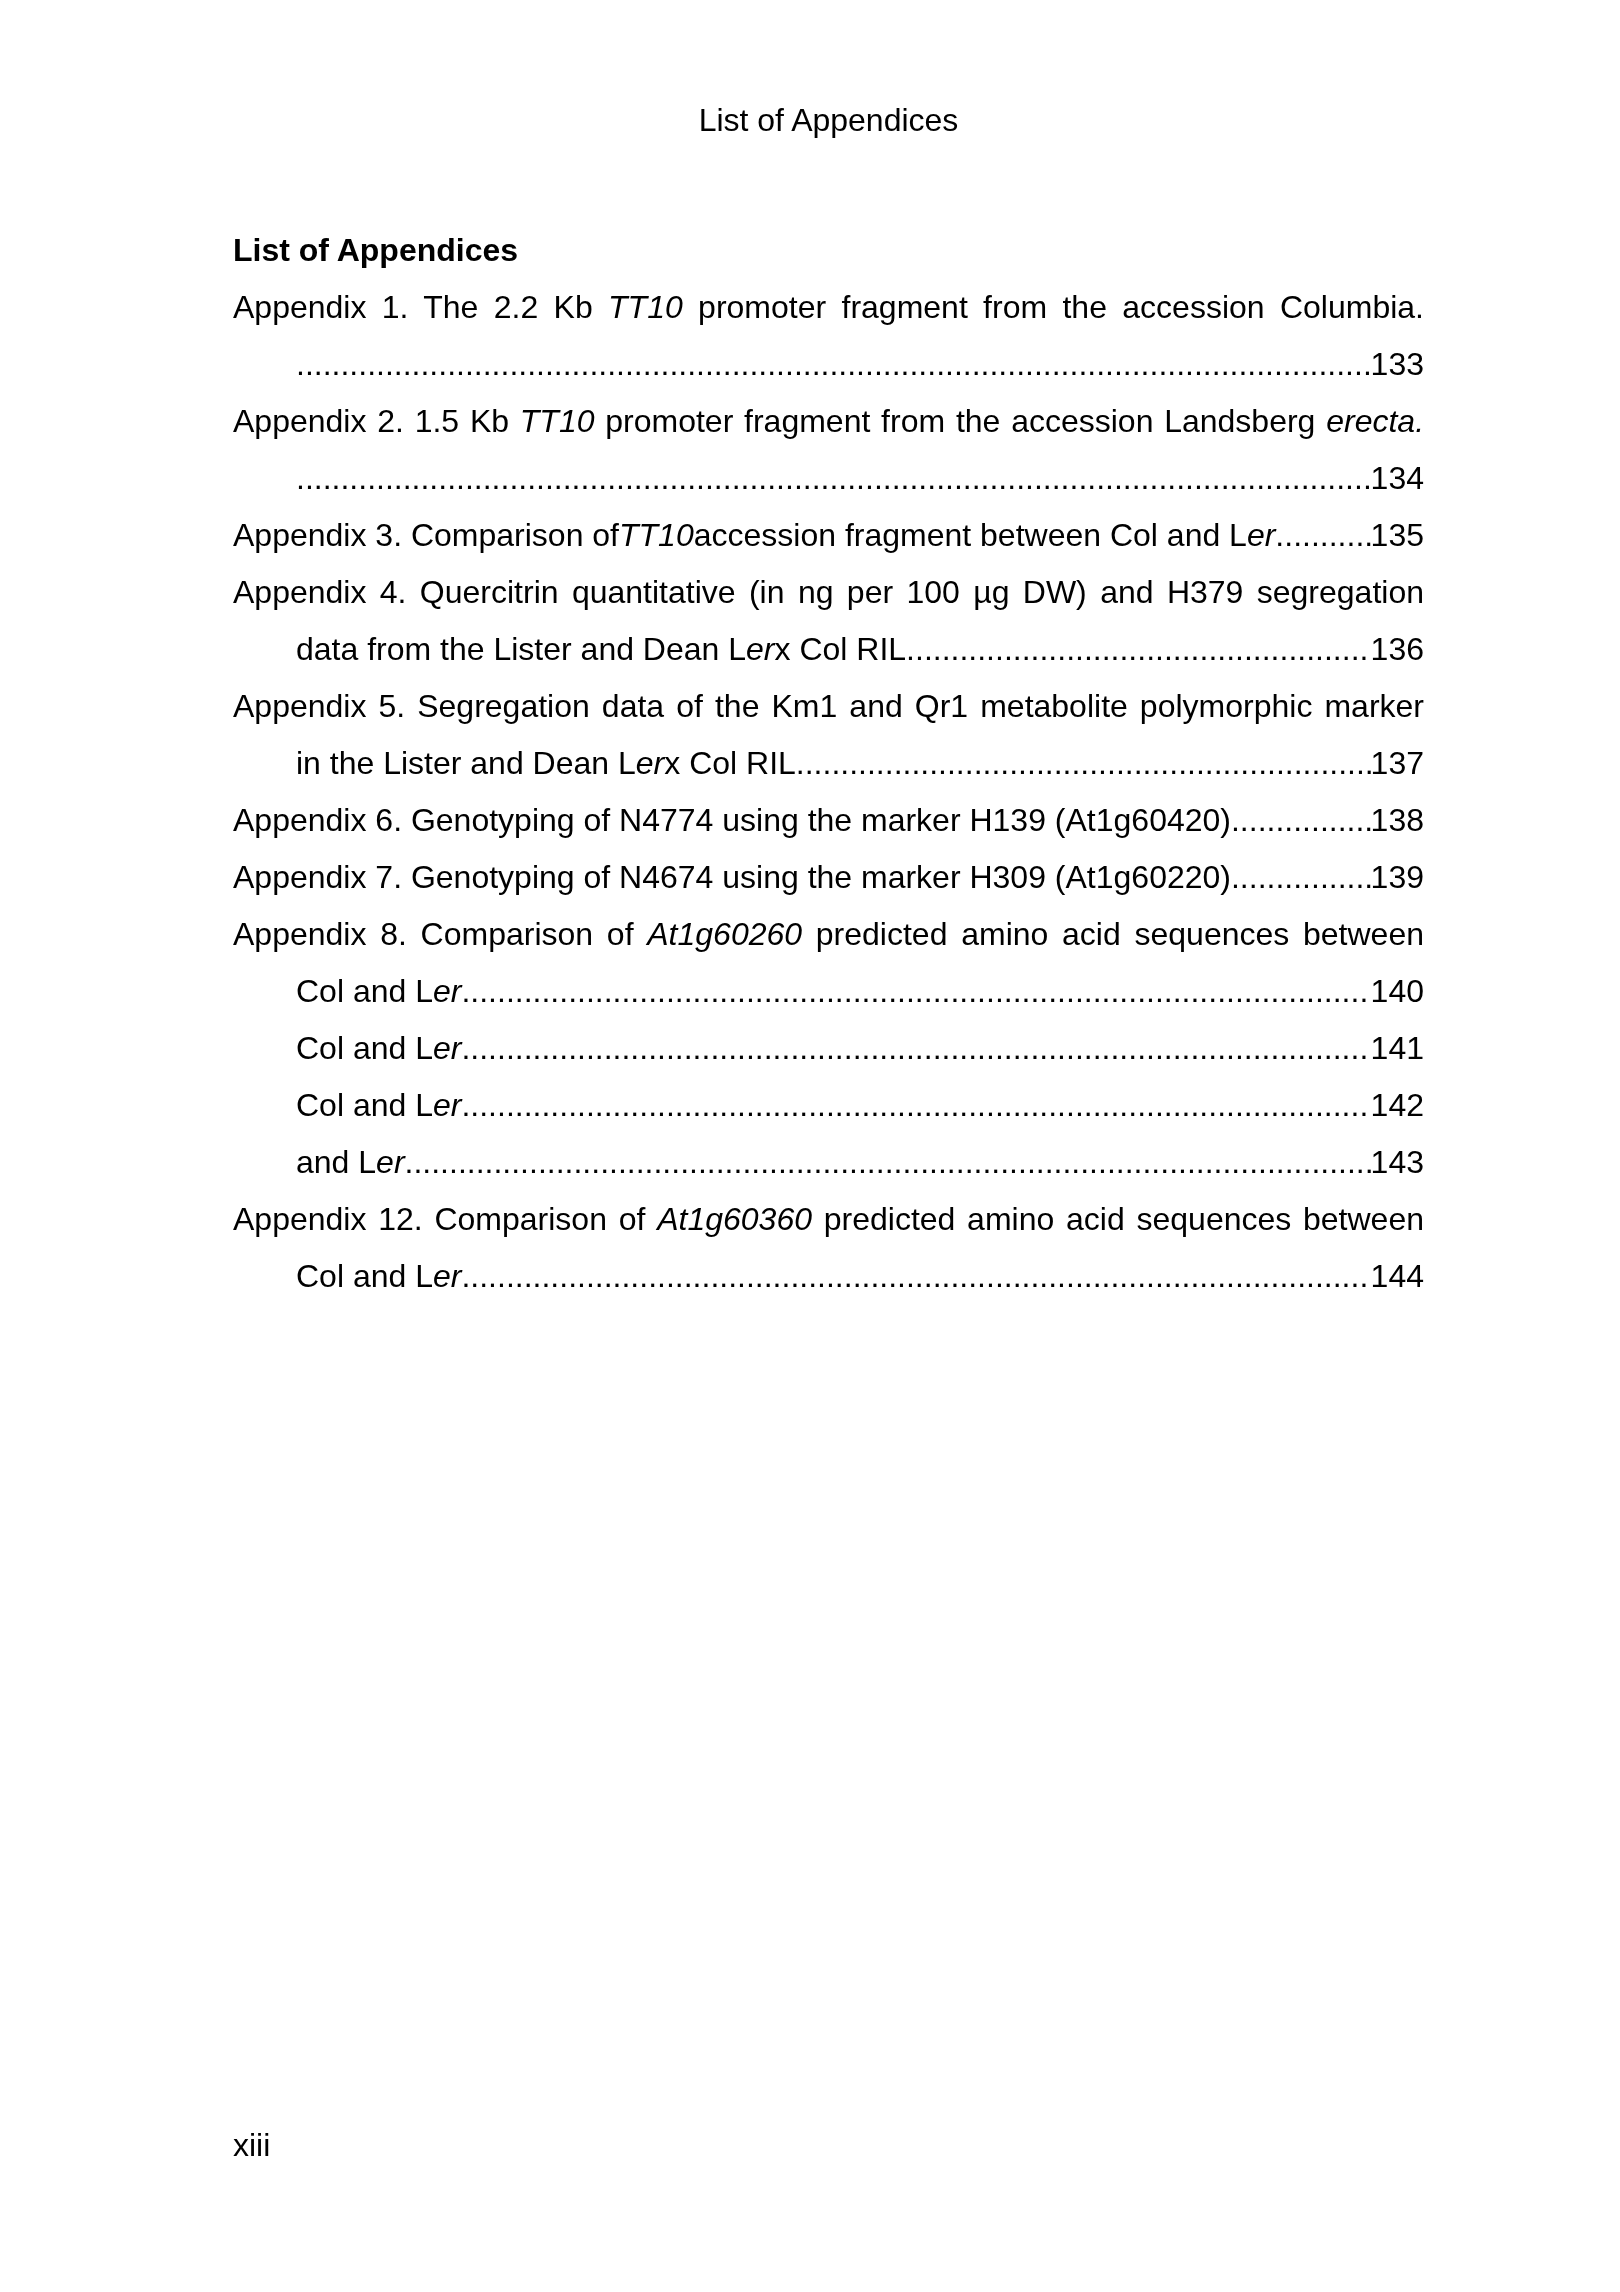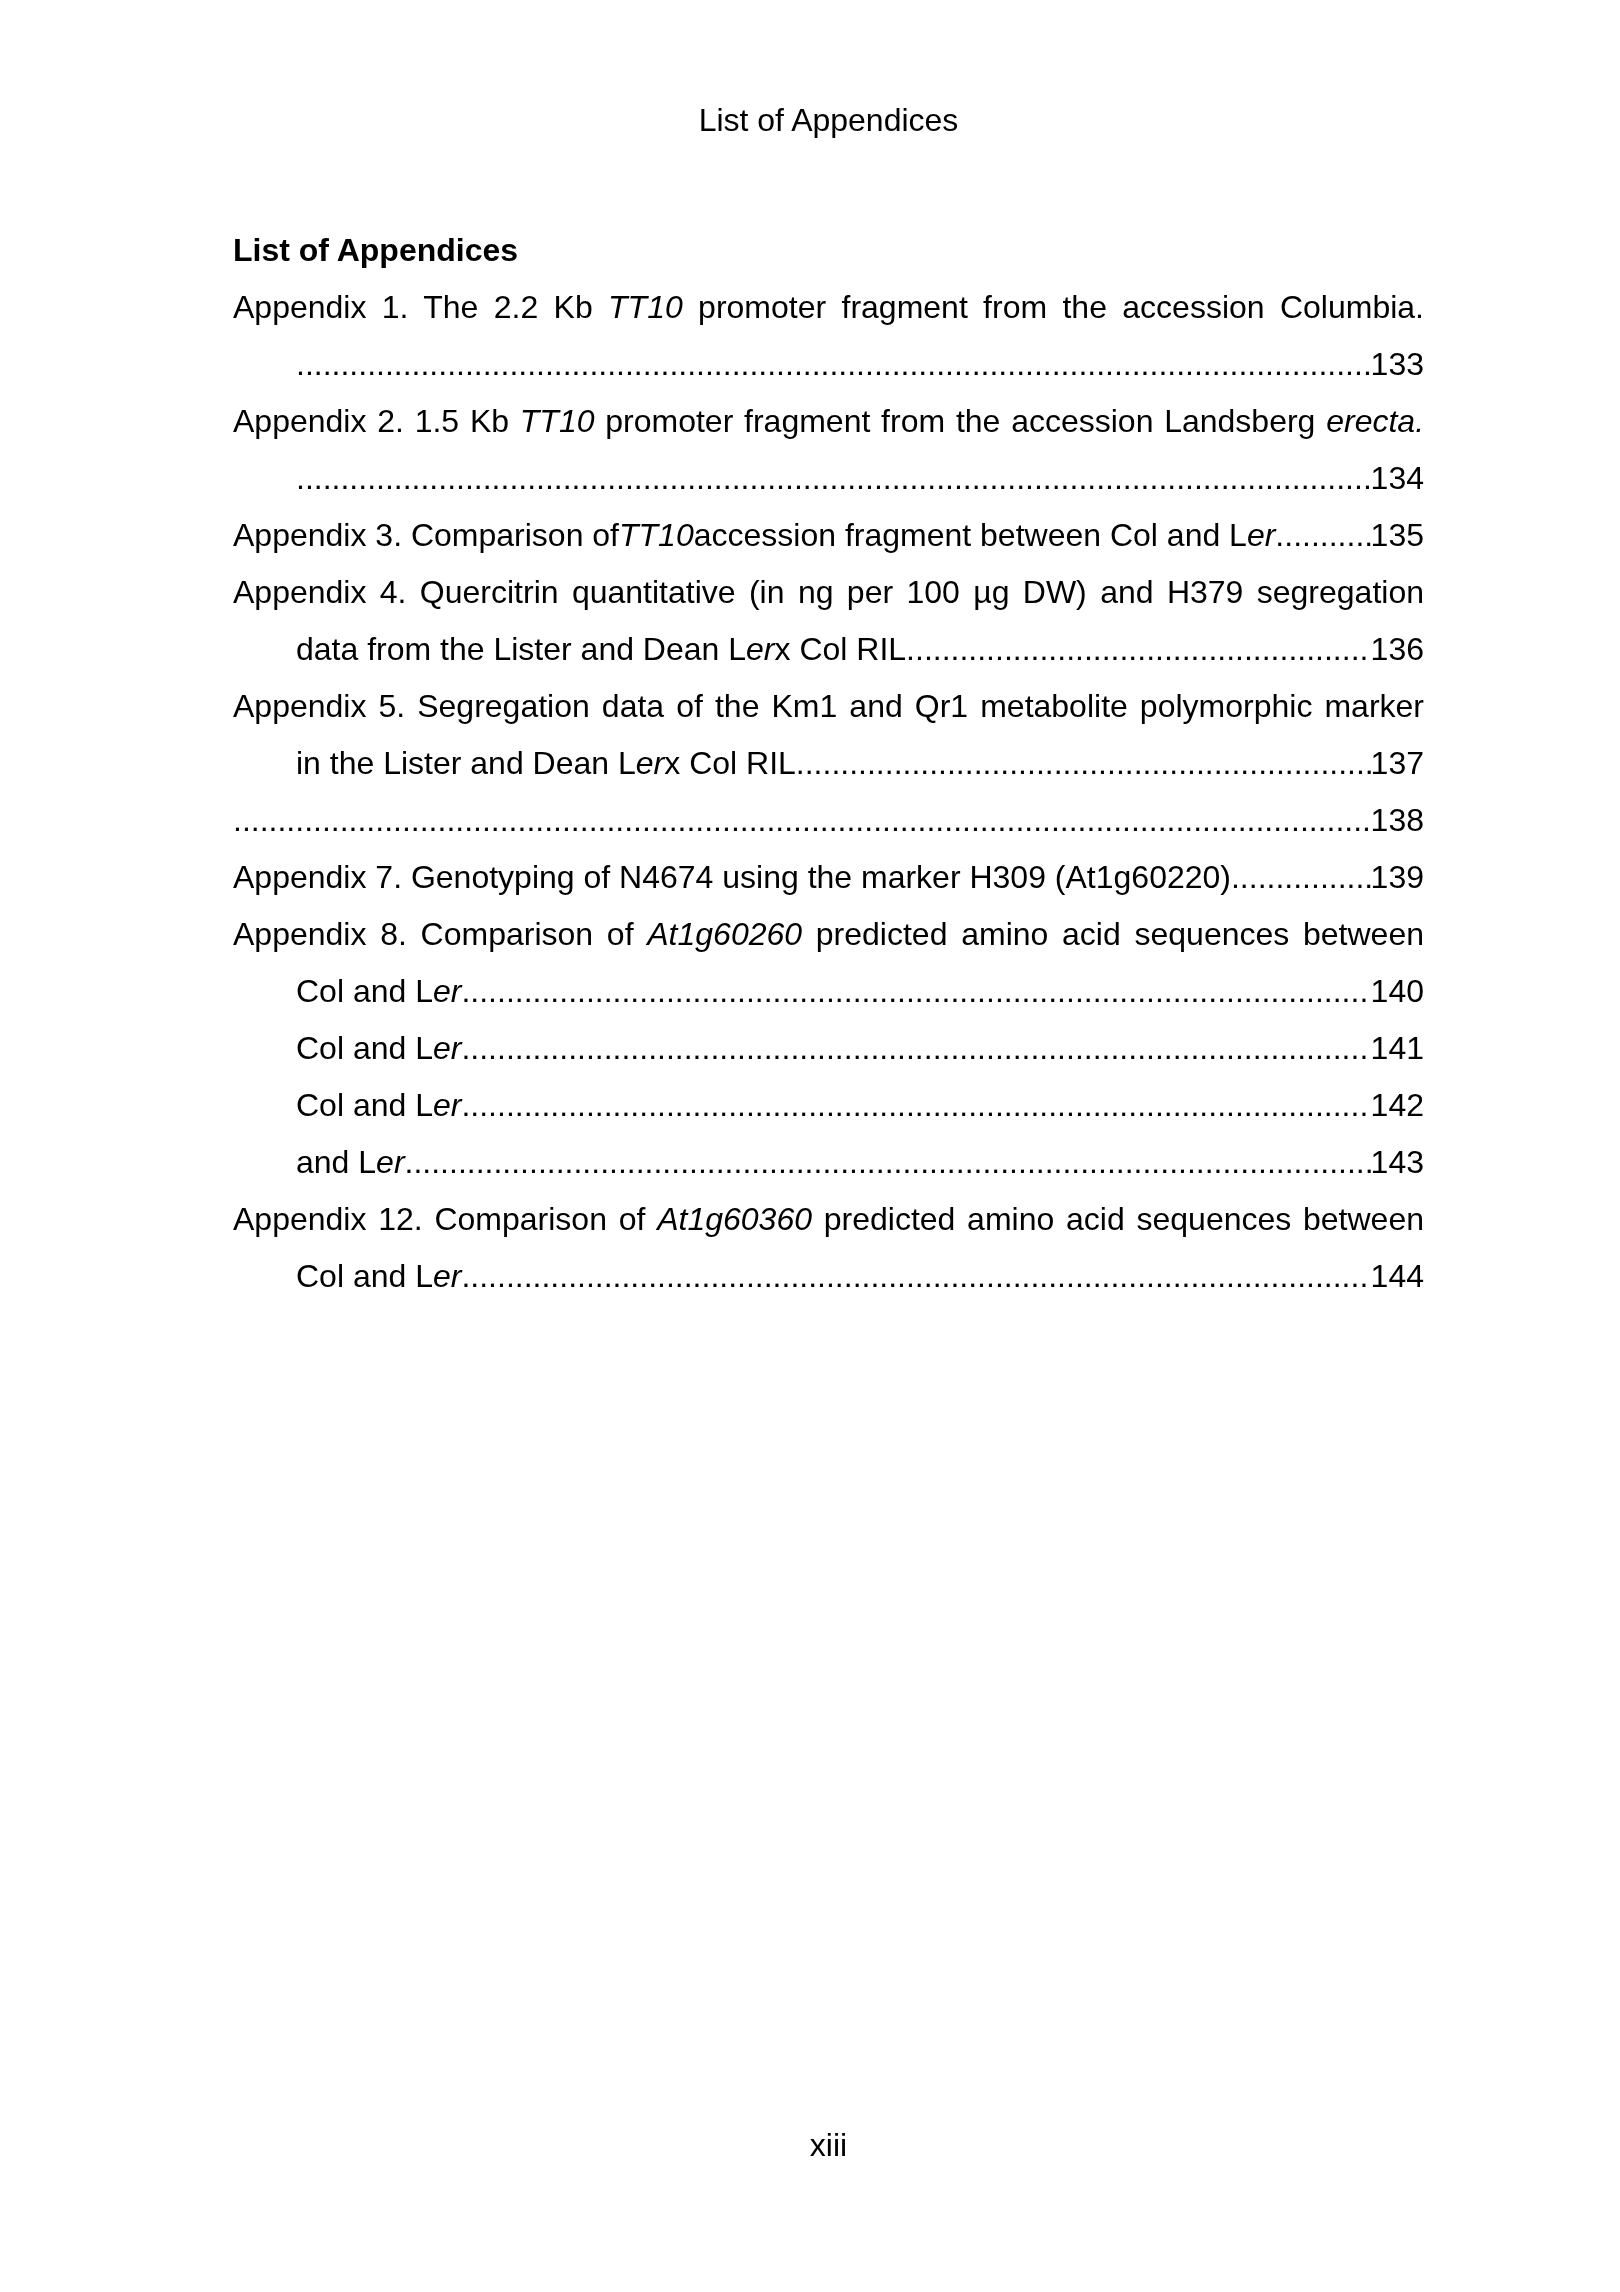--- a/index.html
+++ b/index.html
@@ -68,21 +68,20 @@
     flex: 0 0 auto;
     text-align: right;
   }
   .page-footer {
     position: absolute;
     top: 2117px;
     left: 233px;
     width: 1191px;
     font-size: 32px;
     line-height: 57px;
-    text-align: center;
   }
 </style>
 </head>
 <body style="background: rgb(255, 255, 255); color: rgb(0, 0, 0);">
 
 <div class="running-header">List of Appendices</div>
 
 <div class="content">
   <div class="section-title">List of Appendices</div>
   <div id="entries">
@@ -126,20 +125,21 @@
         <div class="line leader indent">
           <span>in the Lister and Dean L</span>
           <span class="it">er</span>
           <span> x Col RIL. </span>
           <span class="dots">............................................................................................................................................................................................................................................................................................................</span>
           <span class="pagenum">137</span>
         </div>
       </div>
       <div>
         <div class="line leader">
+          <span>Appendix 6. Genotyping of N4774 using the marker H139 (At1g60420)</span>
           <span class="dots">............................................................................................................................................................................................................................................................................................................</span>
           <span class="pagenum">138</span>
         </div>
       </div>
       <div>
         <div class="line leader">
           <span>Appendix 7. Genotyping of N4674 using the marker H309 (At1g60220)</span>
           <span class="dots">............................................................................................................................................................................................................................................................................................................</span>
           <span class="pagenum">139</span>
         </div>

